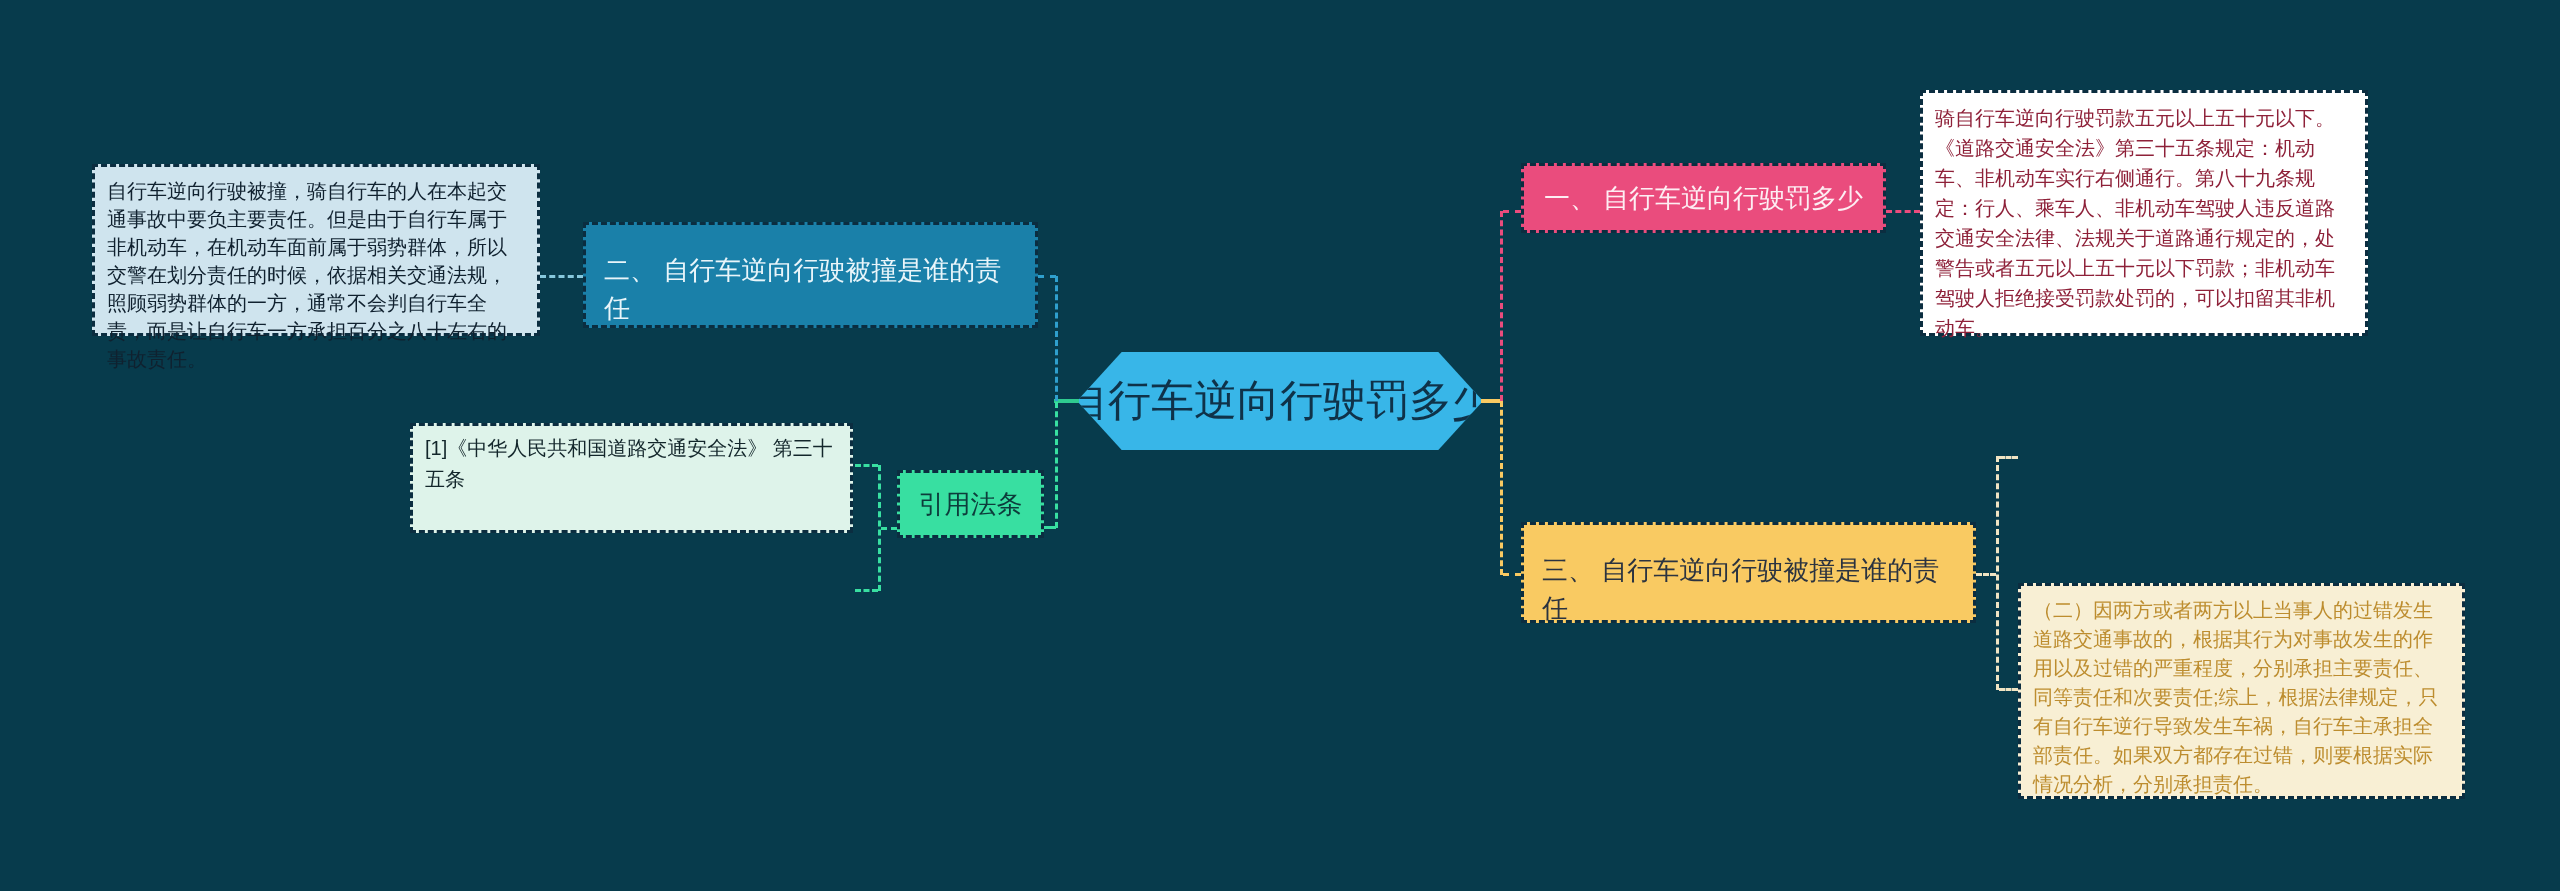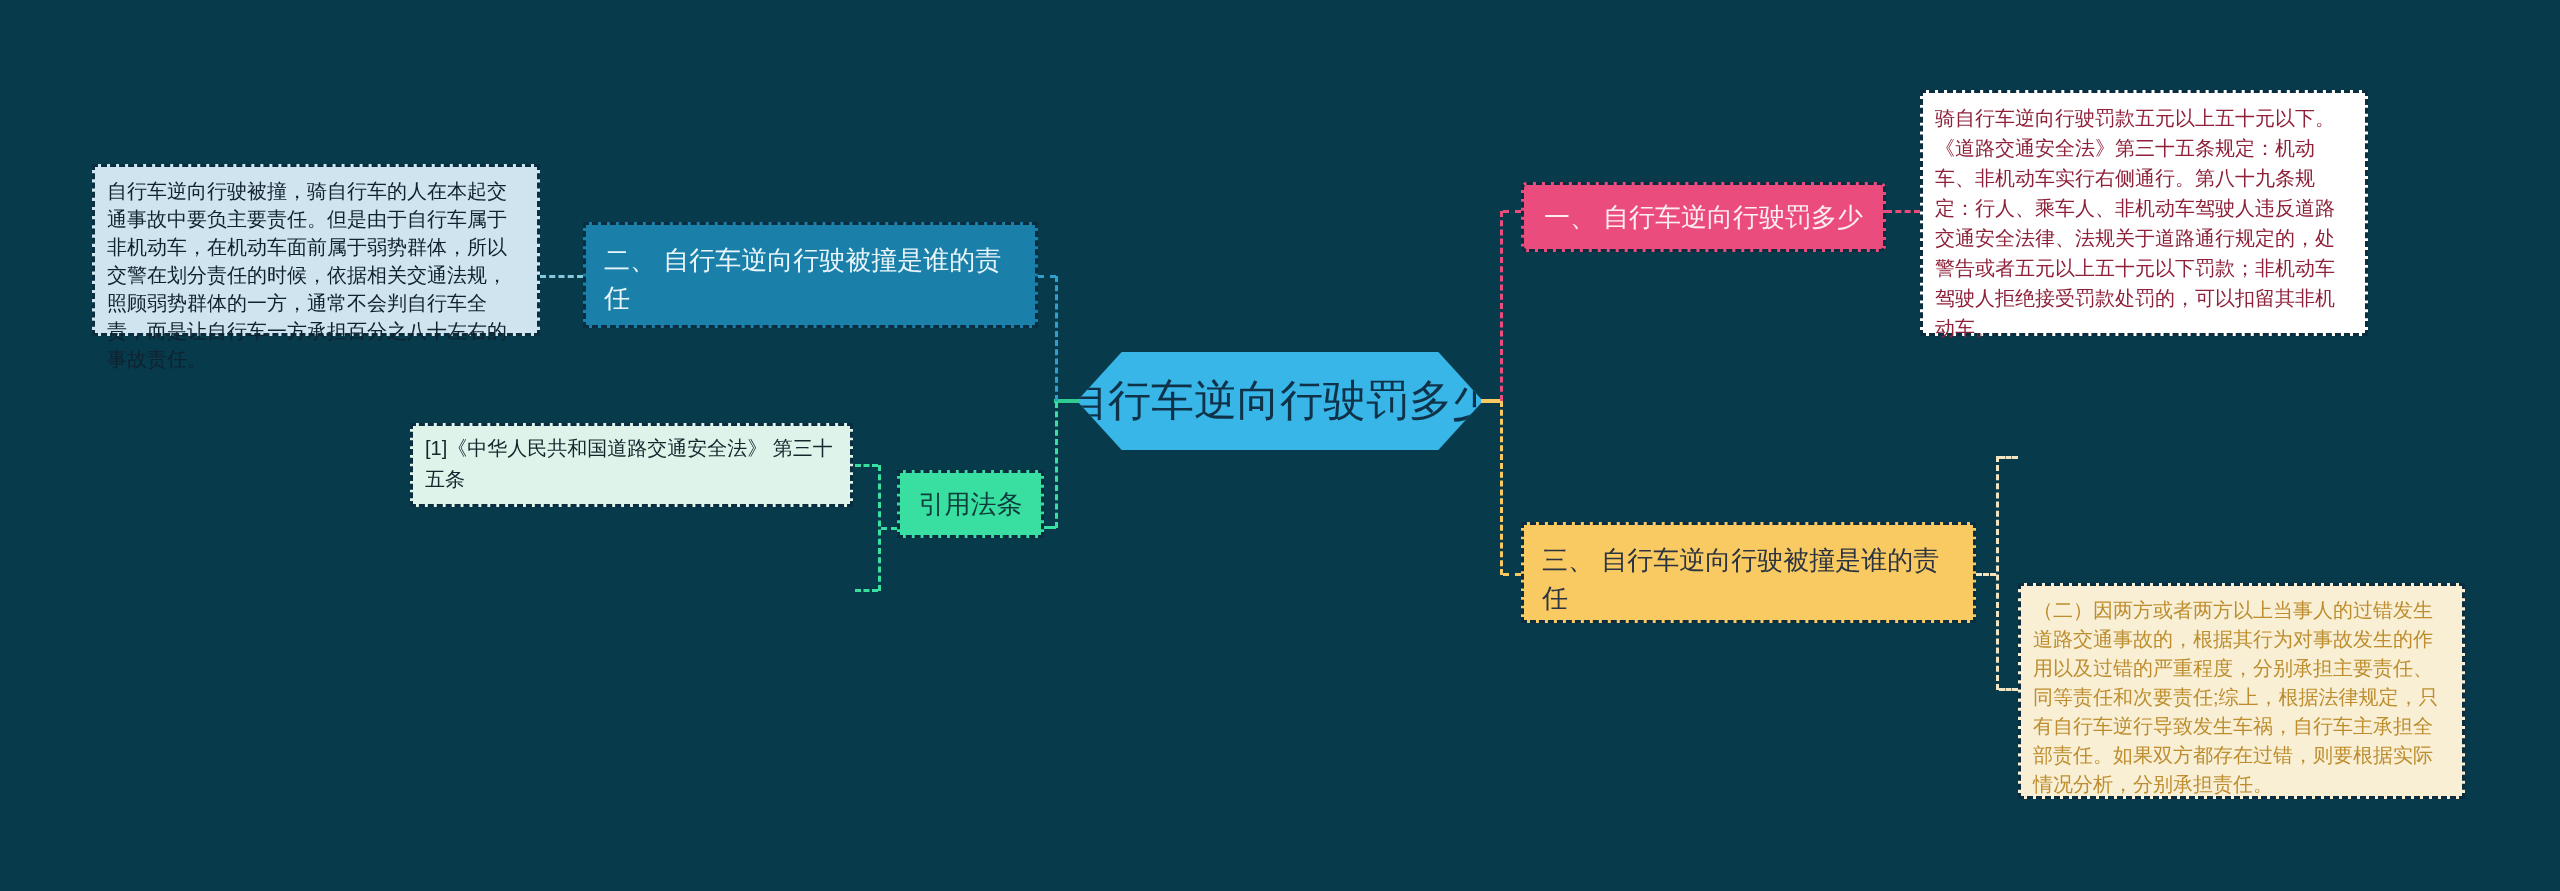--- a/index.html
+++ b/index.html
@@ -22,40 +22,40 @@
     word-break: break-all;
   }
   .box.blue   { left:   92px; top: 164px; width: 448px; height: 172px;
                 background: #cfe4ee; color: #10212f; }
   .box.pinknote { left: 1920px; top:  90px; width: 448px; height: 246px;
                 background: #ffffff; color: #8e2139; line-height: 30px; }
   .box.cream1 { left: 2018px; top: 378px; width: 447px; height: 161px;
                 background: #f8efd4; color: #bd8d2f; line-height: 27px; }
   .box.cream2 { left: 2018px; top: 583px; width: 447px; height: 216px;
                 background: #f8efd4; color: #bd8d2f; line-height: 29px; }
-  .box.mint1  { left: 410px; top: 423px; width: 443px; height: 84px;
+  .box.mint1  { left: 410px; top: 423px; width: 443px; height: 110px;
                 background: #def3ea; color: #13262b; line-height: 31px; padding: 7px 12px; }
   .box.mint2  { left: 410px; top: 549px; width: 443px; height: 81px;
                 background: #def3ea; color: #13262b; line-height: 31px; padding: 7px 12px; }
 
   
   .node {
     position: absolute;
     border: 3px dashed #0b2d40;
     font-size: 26px;
     line-height: 38px;
-    padding: 16px 18px;
+    padding: 26px 18px;
     word-break: break-all;
   }
   .node.teal   { left:  583px; top: 222px; width: 455px; height: 106px;
                  background: #1a80a9; color: #e9f5fa; }
-  .node.pink   { left: 1521px; top: 182px; width: 365px; height:  70px;
+  .node.pink   { left: 1521px; top: 163px; width: 365px; height:  70px;
                  background: #ea4c7d; color: #fdeef3;
                  display: flex; align-items: center; justify-content: center;
-                 white-space: nowrap; padding: 0; border-radius: 6px; }
+                 white-space: nowrap; padding: 0; }
   .node.yellow { left: 1521px; top: 522px; width: 455px; height: 101px;
                  background: #f9ca62; color: #2b3340; }
   .node.green  { left:  897px; top: 470px; width: 147px; height:  68px;
                  background: #38dfa1; color: #0d3c3b; font-size: 26px;
                  display: flex; align-items: center; justify-content: center; padding: 0; }
 
   
   .root-node {
     position: absolute; left: 1077px; top: 352px; width: 406px; height: 98px;
     background: #38b6e8; color: #0f3249;

